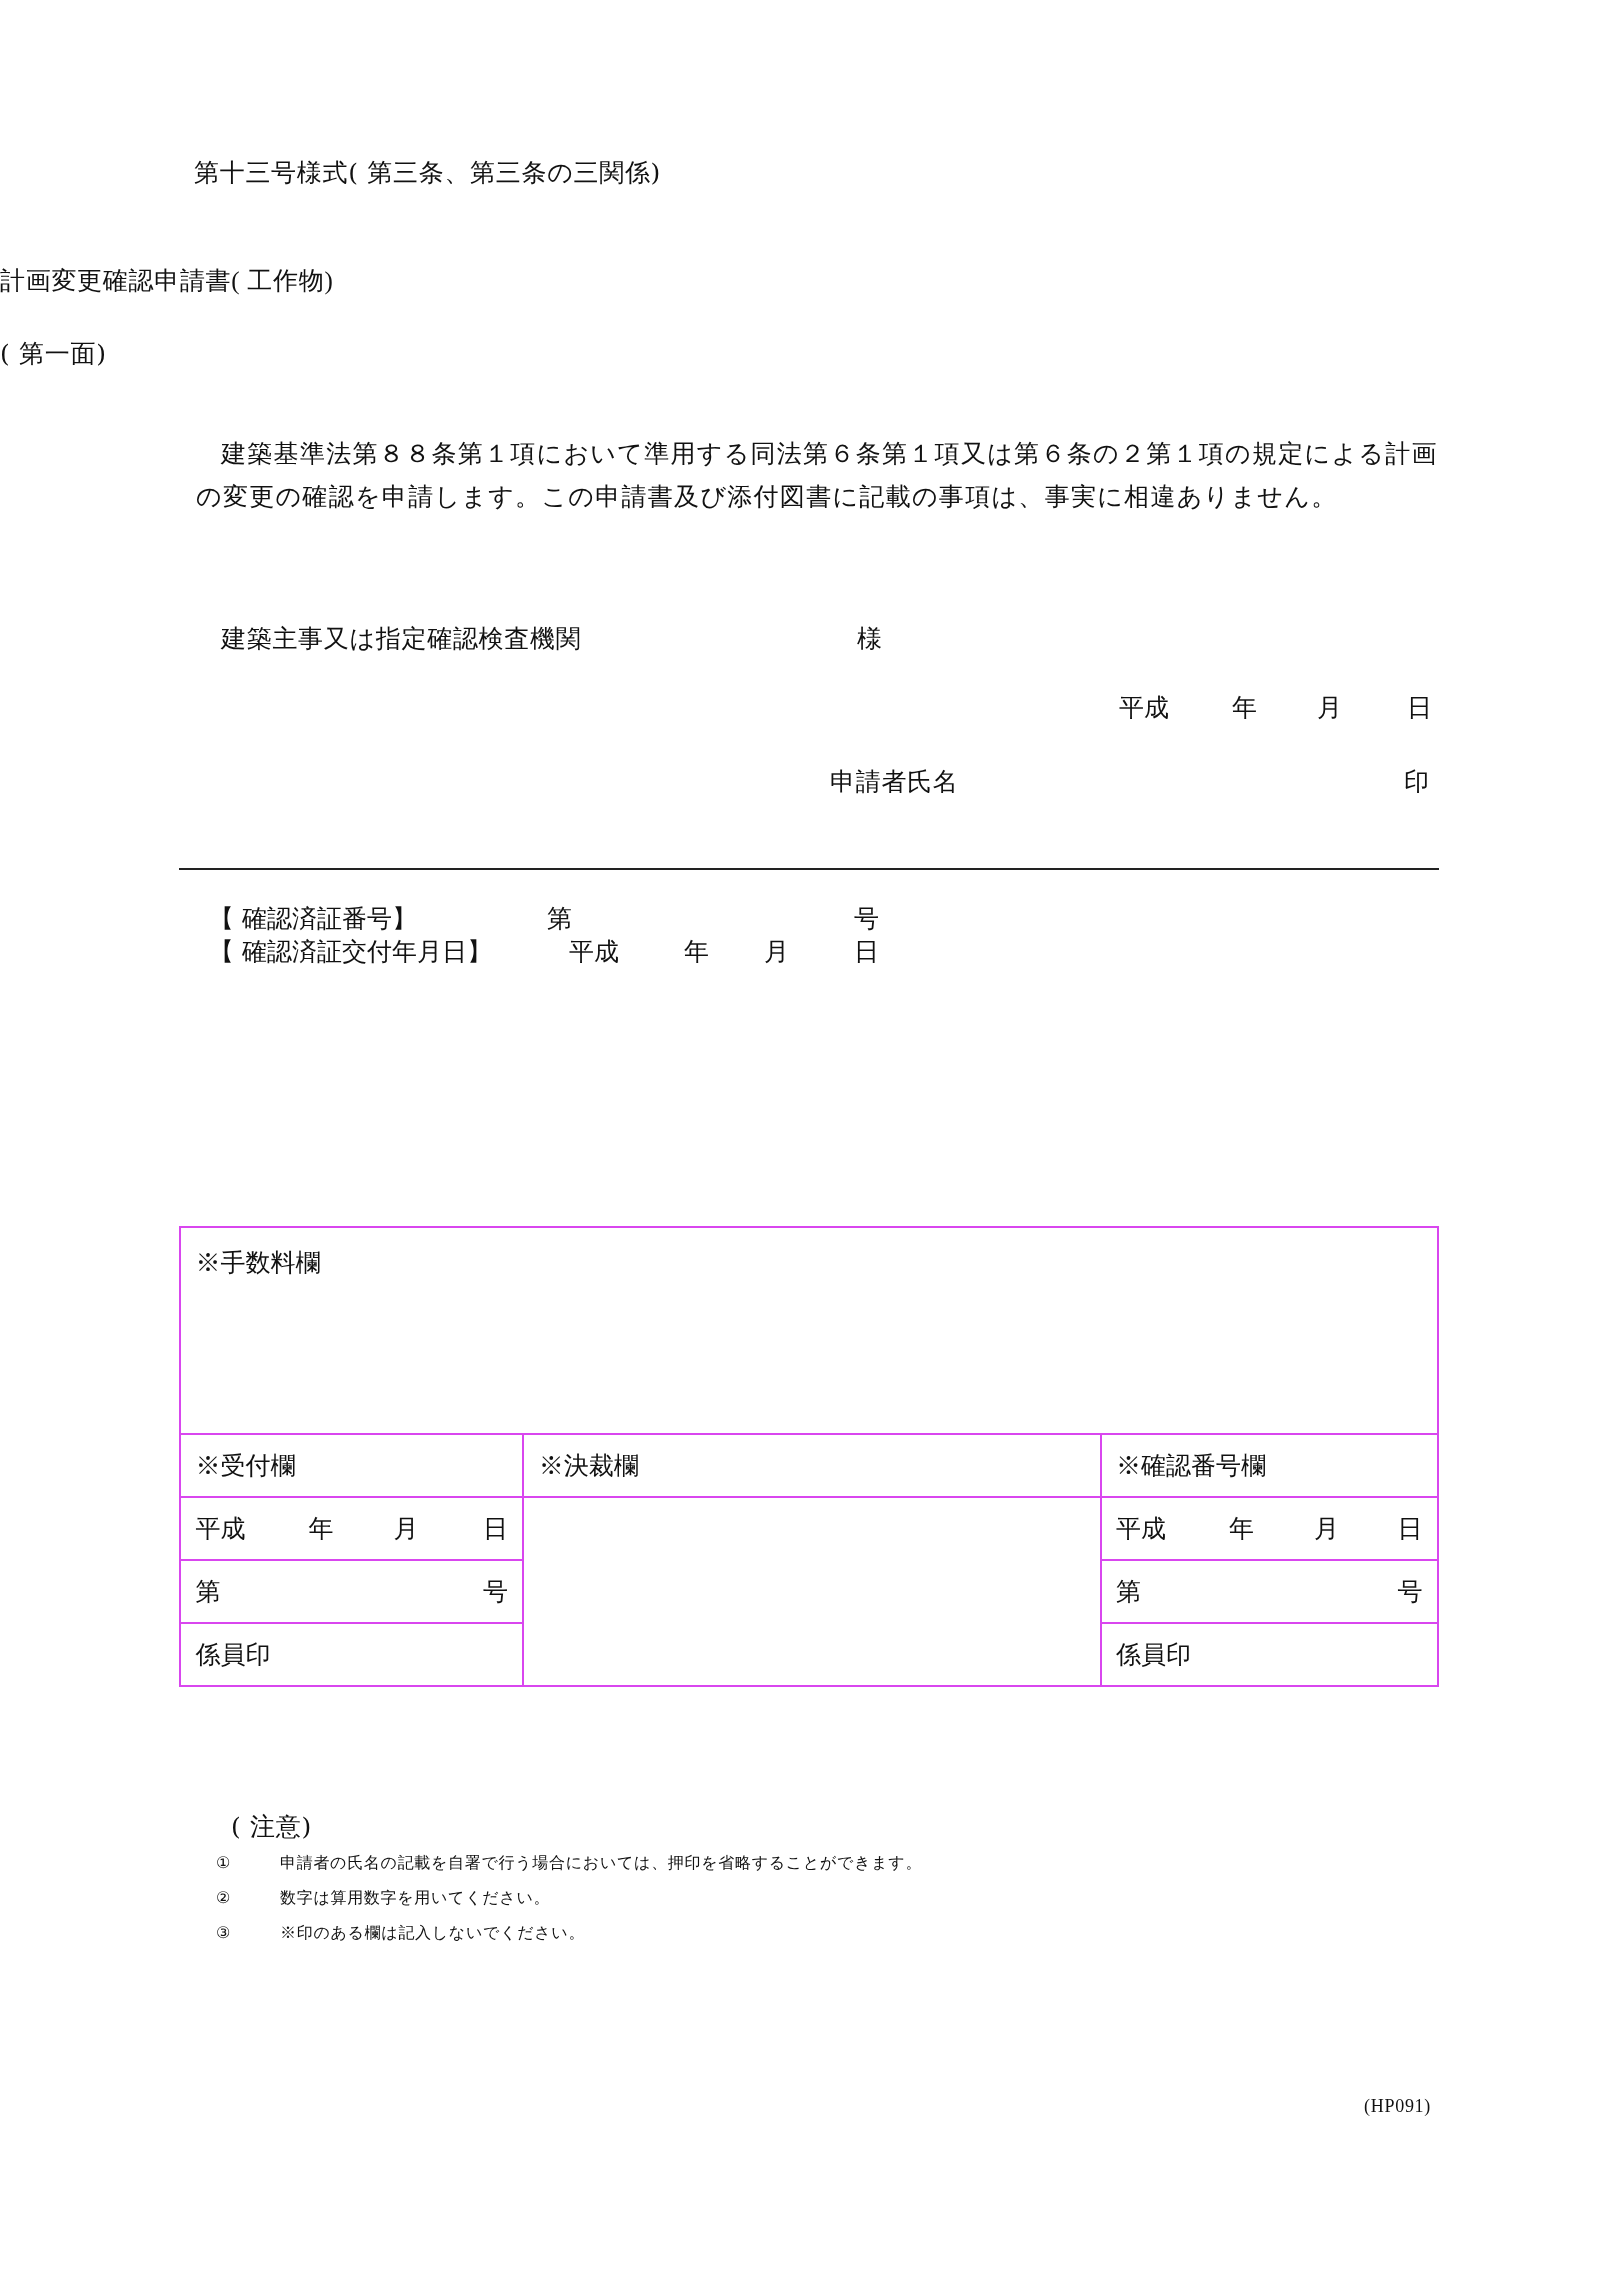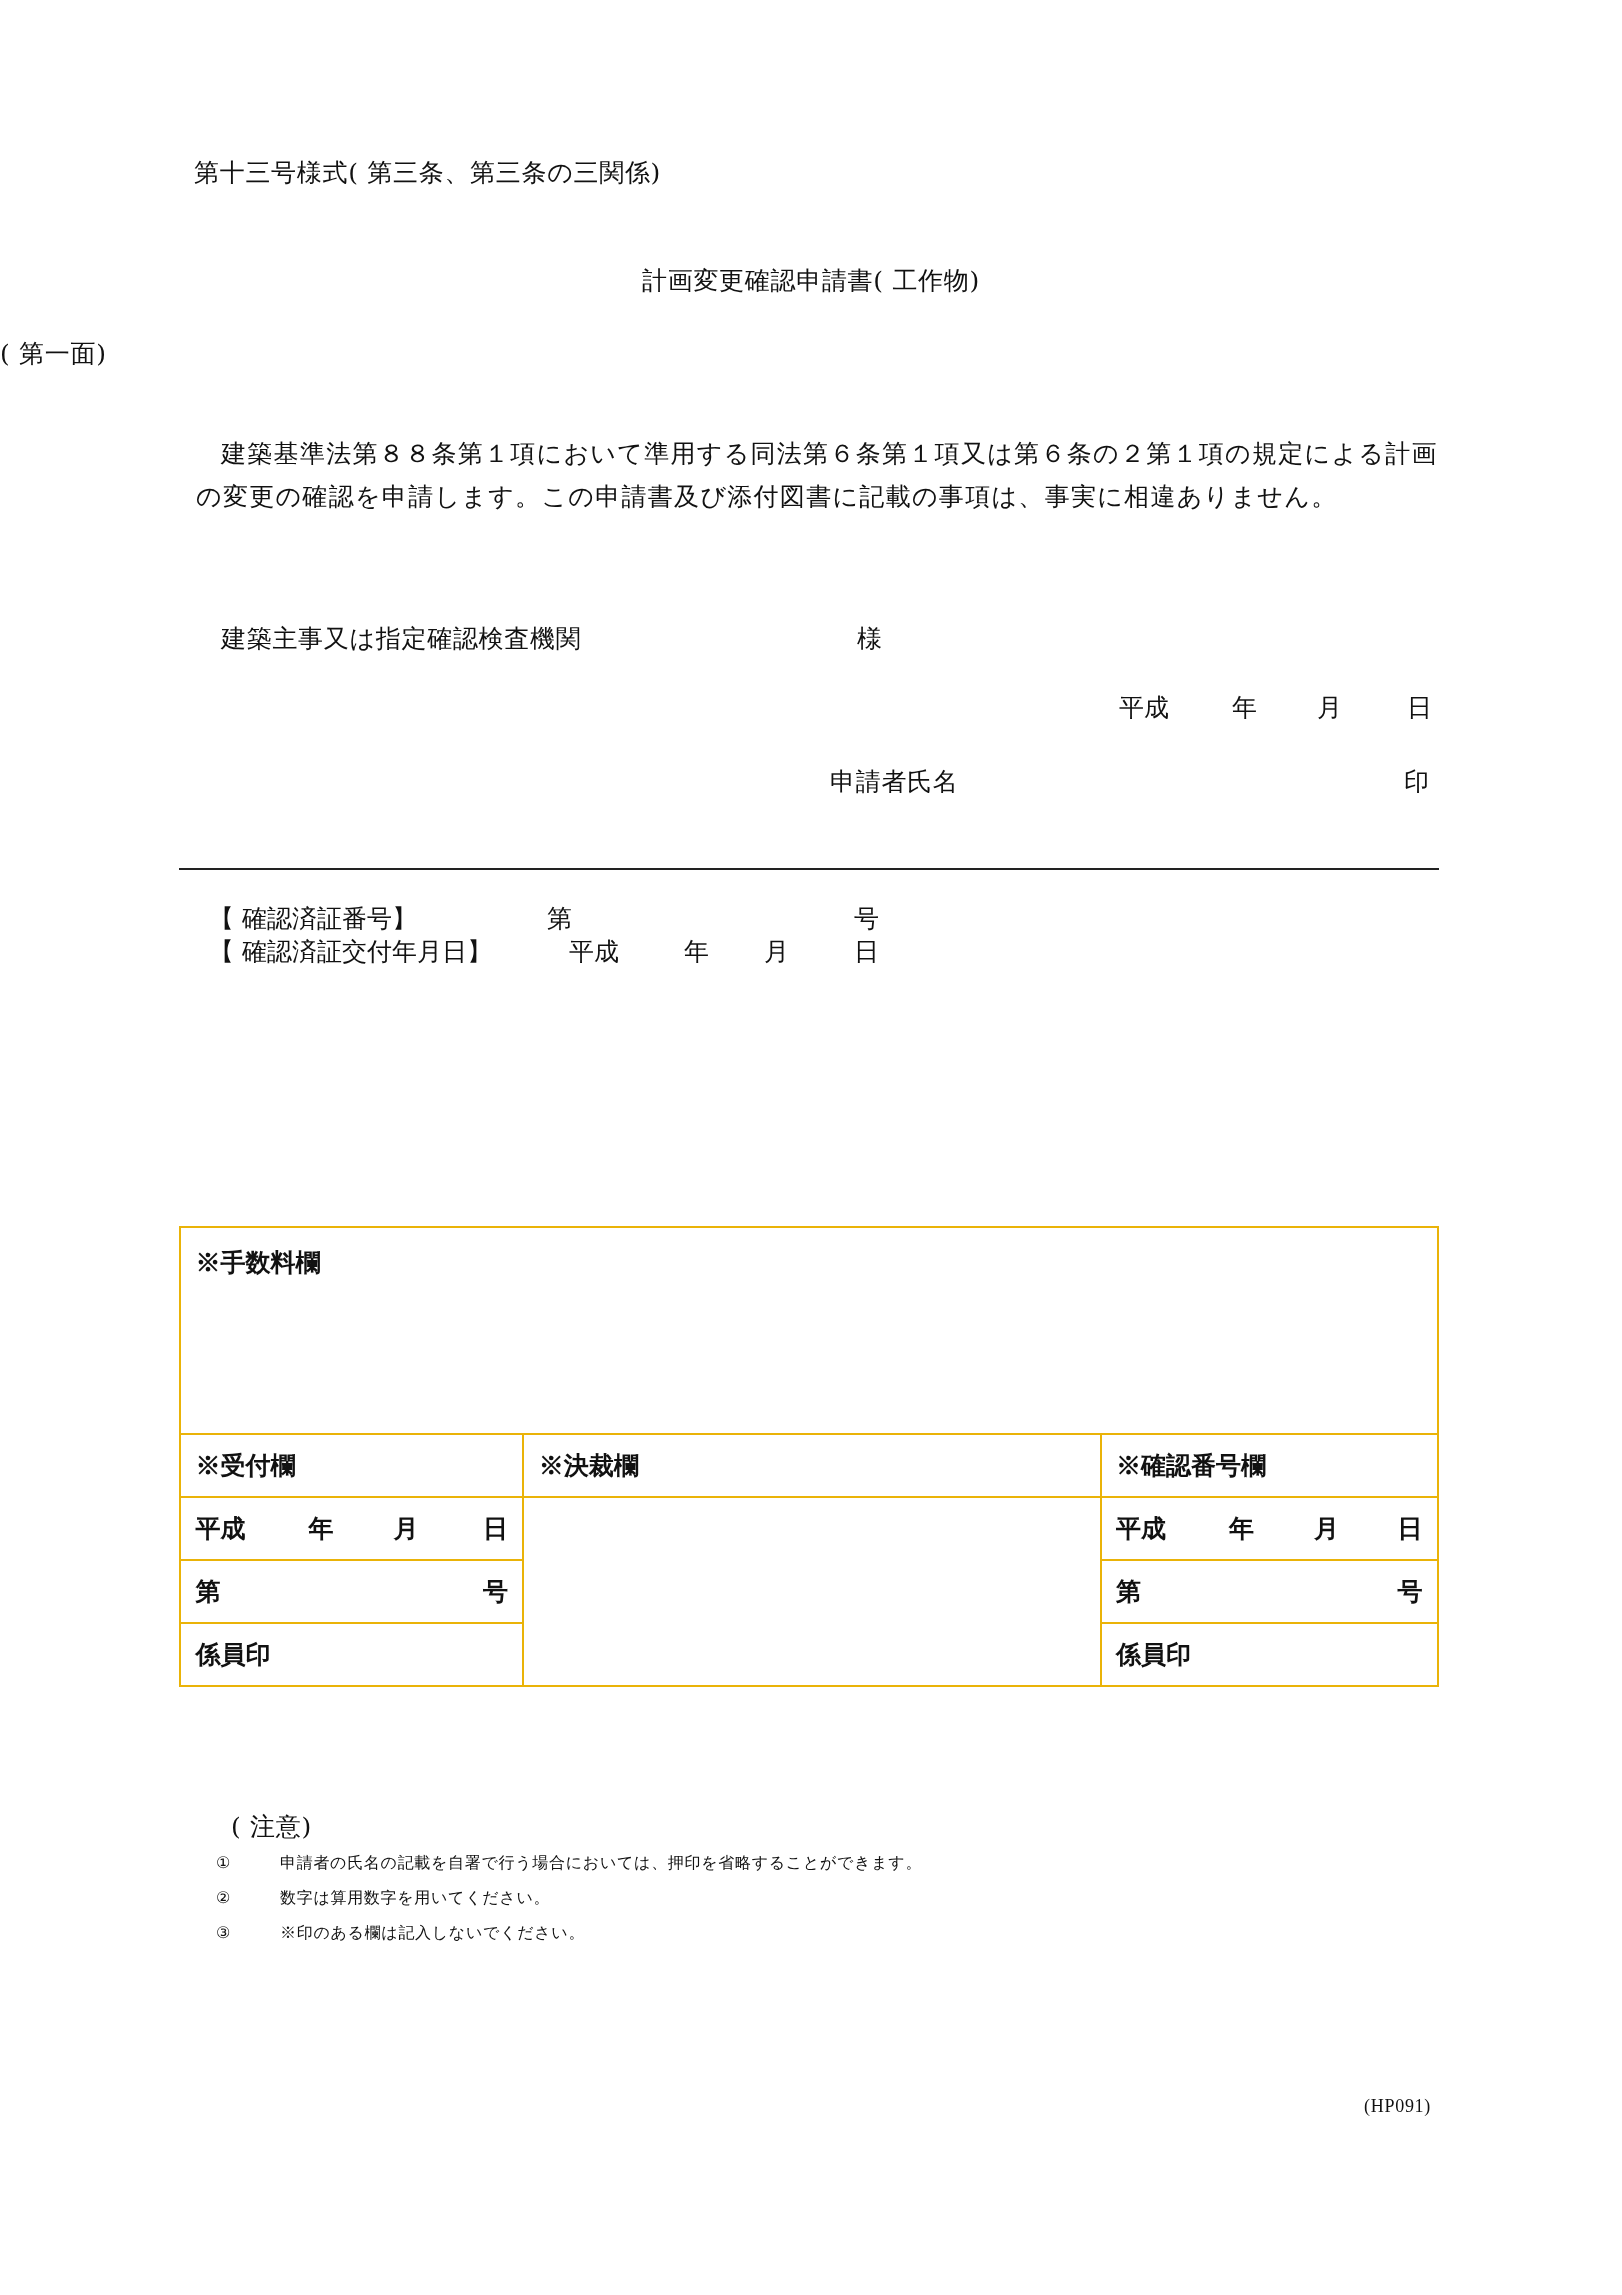--- a/index.html
+++ b/index.html
@@ -3,39 +3,39 @@
 <meta charset="utf-8">
 <style>
   html, body { margin: 0; padding: 0; background: #ffffff; }
   body {
     width: 1622px; height: 2295px; position: relative; overflow: hidden;
     font-family: "DejaVu Serif", "Liberation Serif", serif;
     color: #111111;
   }
   .t { position: absolute; font-size: 25px; line-height: 31px; white-space: nowrap; letter-spacing: 0.7px; }
   .form-id { left: 194px; top: 157px; }
-  .title { left: 0; width: 1622px; text-align: center; top: 265px; }
+  .title { left: 0; width: 1622px; text-align: left; top: 265px; font-family: Liberation Serif, serif; }
   .subtitle { left: 0; width: 1622px; top: 338px; }
   .para { position: absolute; left: 196px; top: 432px; width: 1243px; font-size: 25px; line-height: 43px; letter-spacing: 1.3px; text-indent: 25px; }
   .addressee { left: 221px; top: 623px; }
   .sama { left: 857px; top: 623px; }
   .date-row { position: absolute; top: 692px; left: 1119px; width: 314px; height: 31px; font-size: 25px; line-height: 31px; }
   .date-row span { position: absolute; top: 0; }
   .applicant-label { left: 830px; top: 766px; }
   .seal { left: 1404px; top: 766px; }
   .hr { position: absolute; left: 179px; top: 868px; width: 1260px; height: 0; border-top: 2px solid #222; }
 
   .section { position: absolute; left: 188px; top: 902px; font-size: 25px; line-height: 33px; }
   .section .row { position: relative; height: 33px; white-space: nowrap; }
   .section .head { left: 0; }
   .section .field { position: absolute; left: 21px; }
   .section .v1 { position: absolute; }
 
   table.stamp { position: absolute; left: 179px; top: 1226px; width: 1260px; border-collapse: collapse; font-size: 25px; }
-  table.stamp td { border: 2px solid #eab308; padding: 0 14.4px; vertical-align: middle; height: 63px; box-sizing: border-box; font-weight: bold; }
+  table.stamp td { border: 2px solid #d946ef; padding: 0 14.4px; vertical-align: middle; height: 63px; box-sizing: border-box; }
   table.stamp td.fee { height: 207px; vertical-align: top; padding-top: 18.3px; }
   .cellrow { position: relative; height: 31px; line-height: 31px; }
   .cellrow span { position: absolute; top: 0; }
 
   .notes-head { left: 194px; top: 1811px; margin-left: 37px; }
   .note { position: absolute; left: 216px; font-size: 16px; line-height: 31px; white-space: nowrap; letter-spacing: 0.7px; }
   .note .num { display: inline-block; width: 64px; }
   .code { right: 191px; top: 2091px; font-family: "Liberation Serif", serif; font-size: 18px; }
 </style>
 </head>

